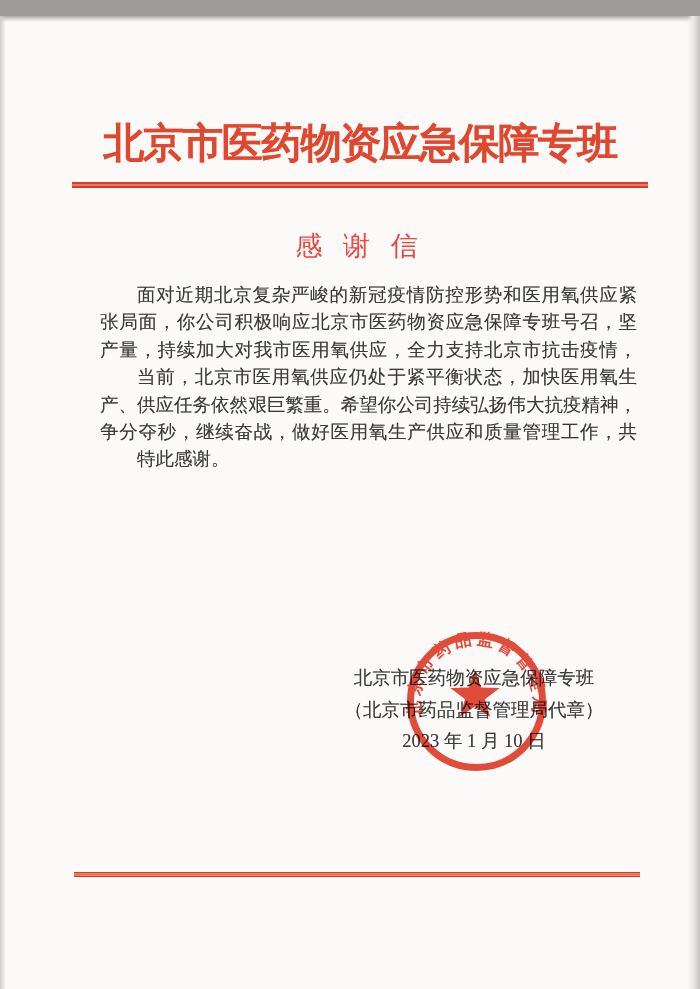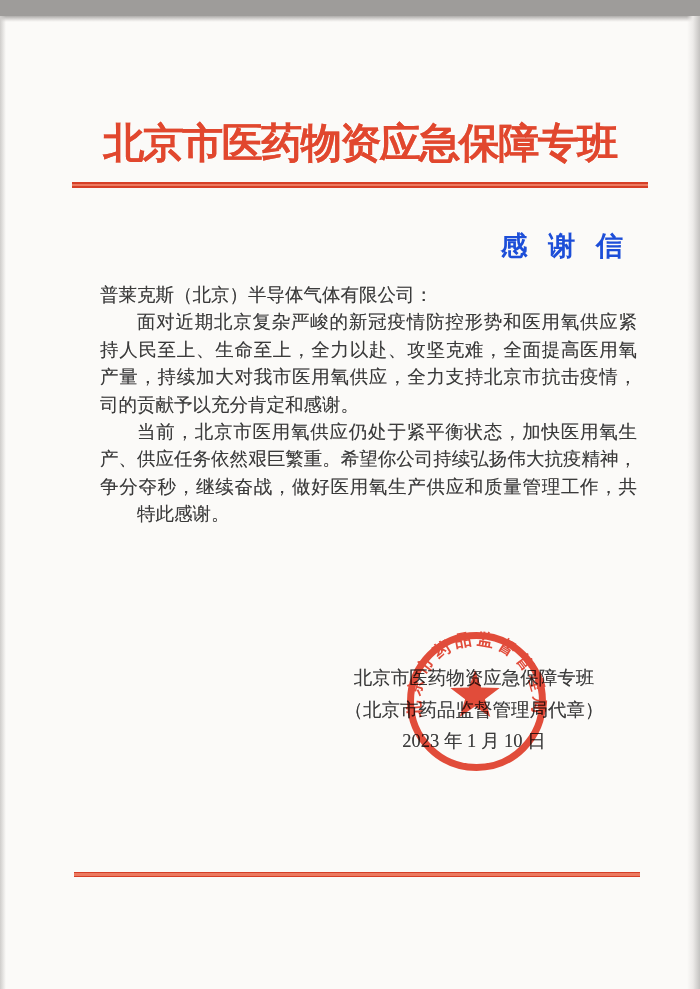--- a/index.html
+++ b/index.html
@@ -36,23 +36,23 @@
   }
   .letterhead-rule {
     position: absolute; left: 72px; top: 166px; width: 576px; height: 6px;
     box-sizing: border-box;
     background: #ec7a60;
     border-top: 2px solid #d63f27;
     border-bottom: 2px solid #d63f27;
   }
   .letter-title {
     position: absolute; left: 90px; top: 213px; width: 540px; height: 34px;
-    line-height: 34px; text-align: right;
-    font-size: 27px; font-weight: bold; letter-spacing: 7px;
-    color: #1d4ed8; white-space: nowrap;
+    line-height: 34px; text-align: center;
+    font-size: 27px; font-weight: normal; letter-spacing: 7px;
+    color: #ef4444; white-space: nowrap;
   }
   .letter-body {
     position: absolute; left: 100px; top: 266px; width: 537px;
     font-size: 18.5px; line-height: 27.4px; color: #3b3b3b;
     text-shadow: 0 0 0.5px rgba(90,90,90,0.55);
   }
   .salutation { text-align: left; }
   .body-line { text-align: justify; }
   .body-line.just { text-align-last: justify; font-family: Liberation Serif, serif; }
   .body-line.ind { text-indent: 37px; }
@@ -89,26 +89,24 @@
 
 <div class="page">
 
   <div class="letterhead-title">北京市医药物资应急保障专班</div>
 
   <div class="letterhead-rule"></div>
 
   <div class="letter-title">感 谢 信</div>
 
   <div class="letter-body">
-    <div class="salutation">普莱克斯（北京）半导体气体有限公司：</div>
     <div>
         <div class="body-line ind just">面对近期北京复杂严峻的新冠疫情防控形势和医用氧供应紧</div>
-        <div class="body-line just">持人民至上、生命至上，全力以赴、攻坚克难，全面提高医用氧</div>
+        <div class="body-line just">张局面，你公司积极响应北京市医药物资应急保障专班号召，坚</div>
         <div class="body-line just">产量，持续加大对我市医用氧供应，全力支持北京市抗击疫情，</div>
-        <div class="body-line">司的贡献予以充分肯定和感谢。</div>
         <div class="body-line ind just">当前，北京市医用氧供应仍处于紧平衡状态，加快医用氧生</div>
         <div class="body-line just">产、供应任务依然艰巨繁重。希望你公司持续弘扬伟大抗疫精神，</div>
         <div class="body-line just">争分夺秒，继续奋战，做好医用氧生产供应和质量管理工作，共</div>
         <div class="body-line ind">特此感谢。</div>
       </div>
   </div>
 
   <div class="signature">
     <div>北京市医药物资应急保障专班</div>
     <div>（北京市药品监督管理局代章）</div>

